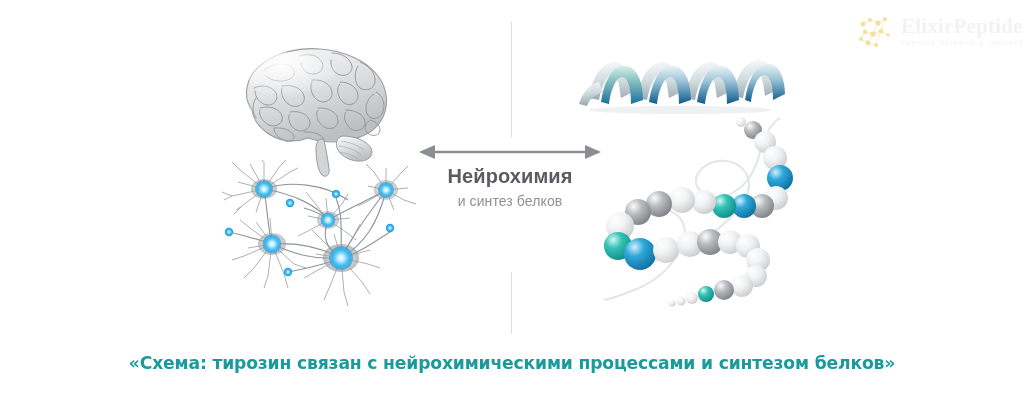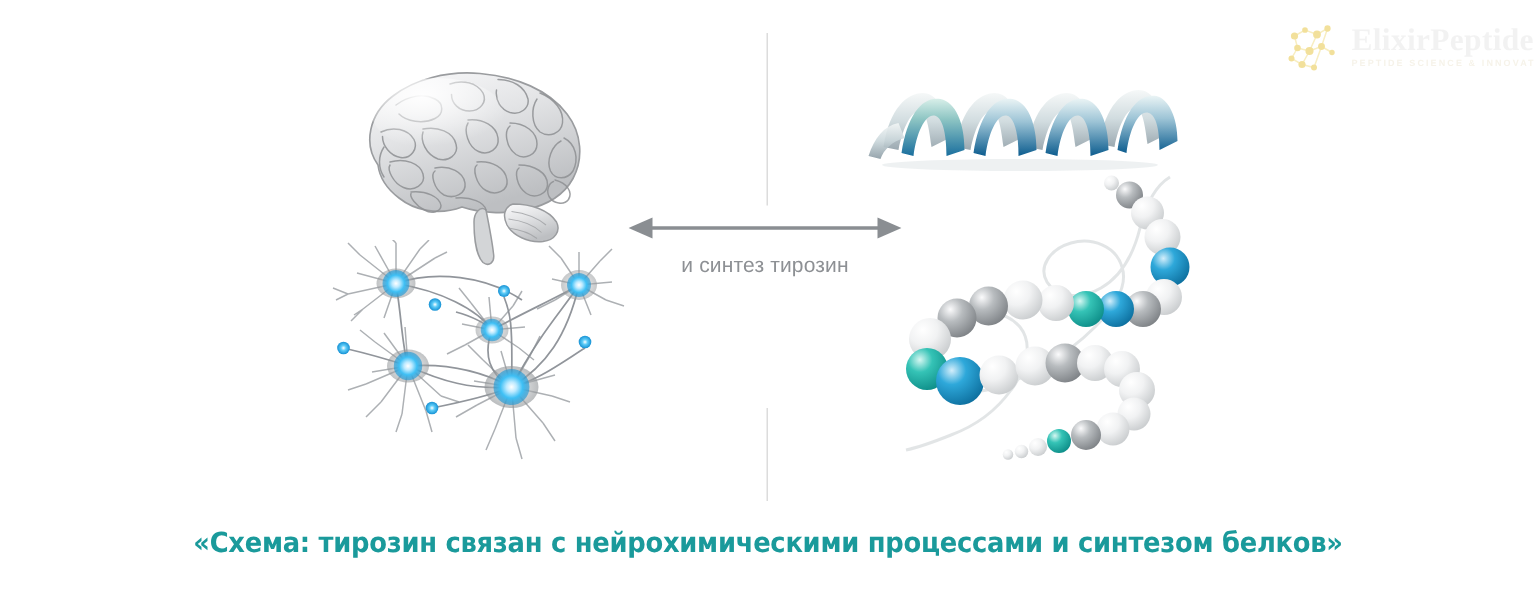--- a/index.html
+++ b/index.html
@@ -267,21 +267,22 @@
   </svg>
 
   <div class="center-block">
     <div class="arrow-wrap">
       <svg class="arrow-svg" width="182" height="18" viewBox="0 0 182 18">
         <line x1="14" y1="9" x2="168" y2="9" stroke="#8a8e92" stroke-width="2.4"></line>
         <polygon points="0,9 16,2 16,16" fill="#8a8e92"></polygon>
         <polygon points="182,9 166,2 166,16" fill="#8a8e92"></polygon>
       </svg>
     </div>
-    <div class="sub2">и синтез тирозин</div>
+    <div class="sub1">Нейрохимия</div>
+    <div class="sub2">и синтез белков</div>
   </div>
 
   <svg class="helix" viewBox="0 0 215 68">
     <defs>
       <linearGradient id="ribA" x1="0" y1="0" x2="0" y2="1">
         <stop offset="0%" stop-color="#d8efe9"></stop>
         <stop offset="35%" stop-color="#8fc6c4"></stop>
         <stop offset="100%" stop-color="#1a6f9e"></stop>
       </linearGradient>
       <linearGradient id="ribB" x1="0" y1="0" x2="0" y2="1">

